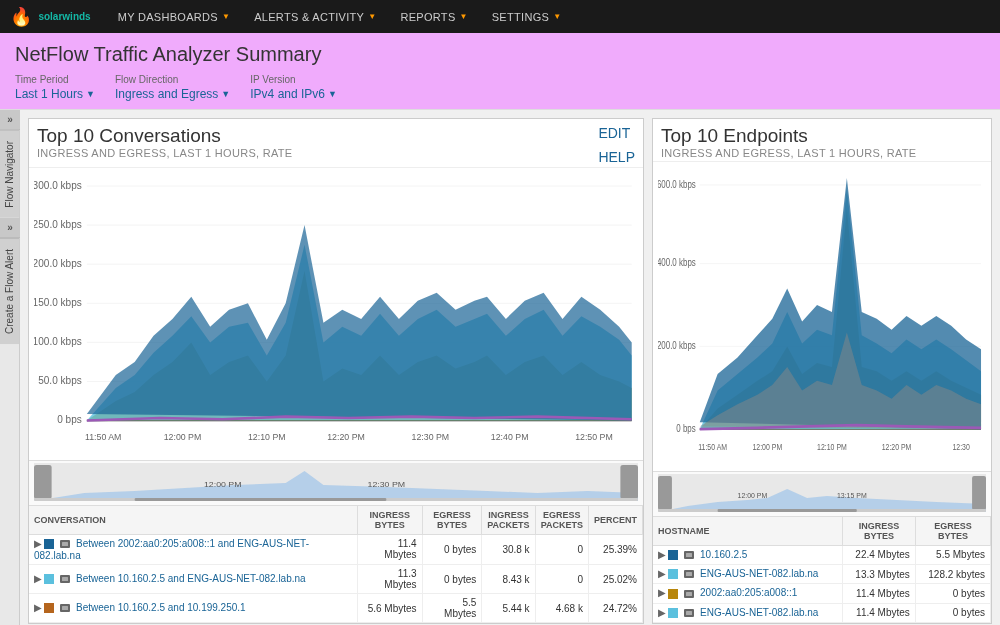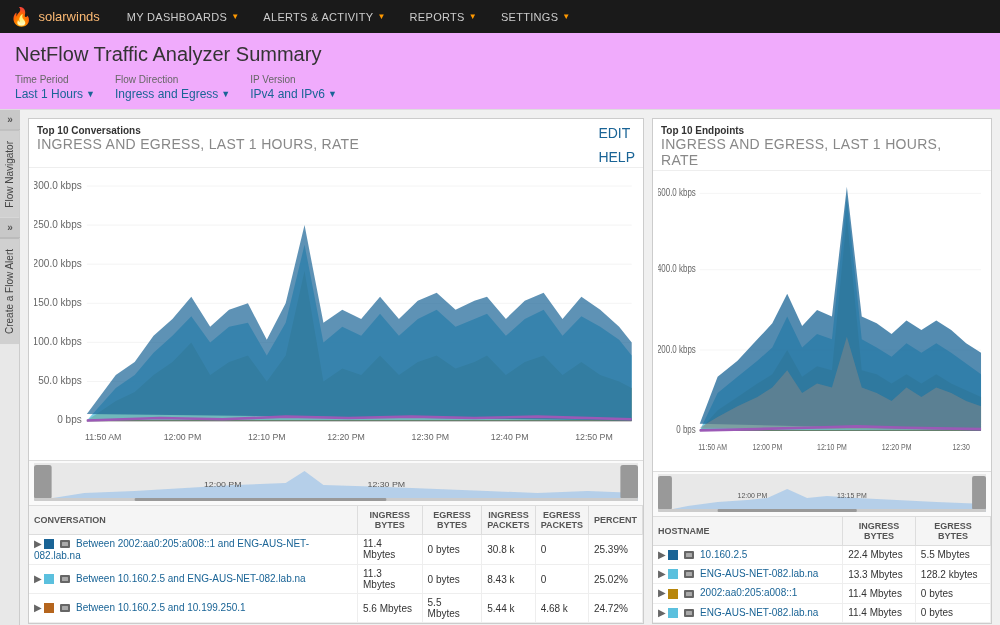--- a/index.html
+++ b/index.html
@@ -13,21 +13,21 @@
       align-items: center;
       padding: 0 10px;
       gap: 0;
     }
     .nav-logo {
       display: flex;
       align-items: center;
       gap: 6px;
       margin-right: 15px;
     }
-    .nav-logo-text { color: #fdba74; font-size: 13px; font-weight: normal; }
+    .nav-logo-text { color: #14b8a6; font-size: 10px; font-weight: bold; }
     .nav-logo-icon { color: #f90; font-size: 18px; }
     .nav-item {
       color: #ccc;
       font-size: 11px;
       padding: 0 12px;
       height: 33px;
       display: flex;
       align-items: center;
       cursor: pointer;
       gap: 4px;
@@ -108,22 +108,22 @@
       flex-direction: column;
       overflow: hidden;
     }
     .panel-header {
       padding: 6px 8px 2px;
       border-bottom: 1px solid #eee;
       display: flex;
       justify-content: space-between;
       align-items: flex-start;
     }
-    .panel-title { font-size: 10px; font-weight: bold; color: #333; }
-    .panel-subtitle { font-size: 14px; color: #888; text-transform: uppercase; letter-spacing: 0.3px; }
+    .panel-title { font-size: 19px; font-weight: normal; color: #333; }
+    .panel-subtitle { font-size: 11px; color: #888; text-transform: uppercase; letter-spacing: 0.3px; }
     .panel-actions { font-size: 14px; color: #1a6496; display: flex; gap: 8px; cursor: pointer; flex-direction: column; }
 
     
     .chart-container { padding: 5px 5px 0; flex: 1; min-height: 0; position: relative; }
     .chart-svg { width: 100%; height: 100%; }
 
     
     .scroll-area {
       height: 45px;
       border-top: 1px solid #ddd;
@@ -147,21 +147,21 @@
       text-transform: uppercase;
     }
     th.left { text-align: left; }
     td {
       padding: 3px 5px;
       border-bottom: 1px solid #eee;
       border-right: 1px solid #eee;
       vertical-align: middle;
       font-size: 10px;
     }
-    td.center { text-align: left; margin-left: 8px; }
+    td.center { text-align: right; margin-left: 8px; }
     .row-expand { color: #666; cursor: pointer; }
     .color-box { width: 10px; height: 10px; display: inline-block; margin-right: 2px; vertical-align: middle; }
     .link-text { color: #1a6496; cursor: pointer; }
 
     .right-panel { width: 340px; flex: none; }
   </style>
 </head>
 <body>
 
 <div class="top-nav">

